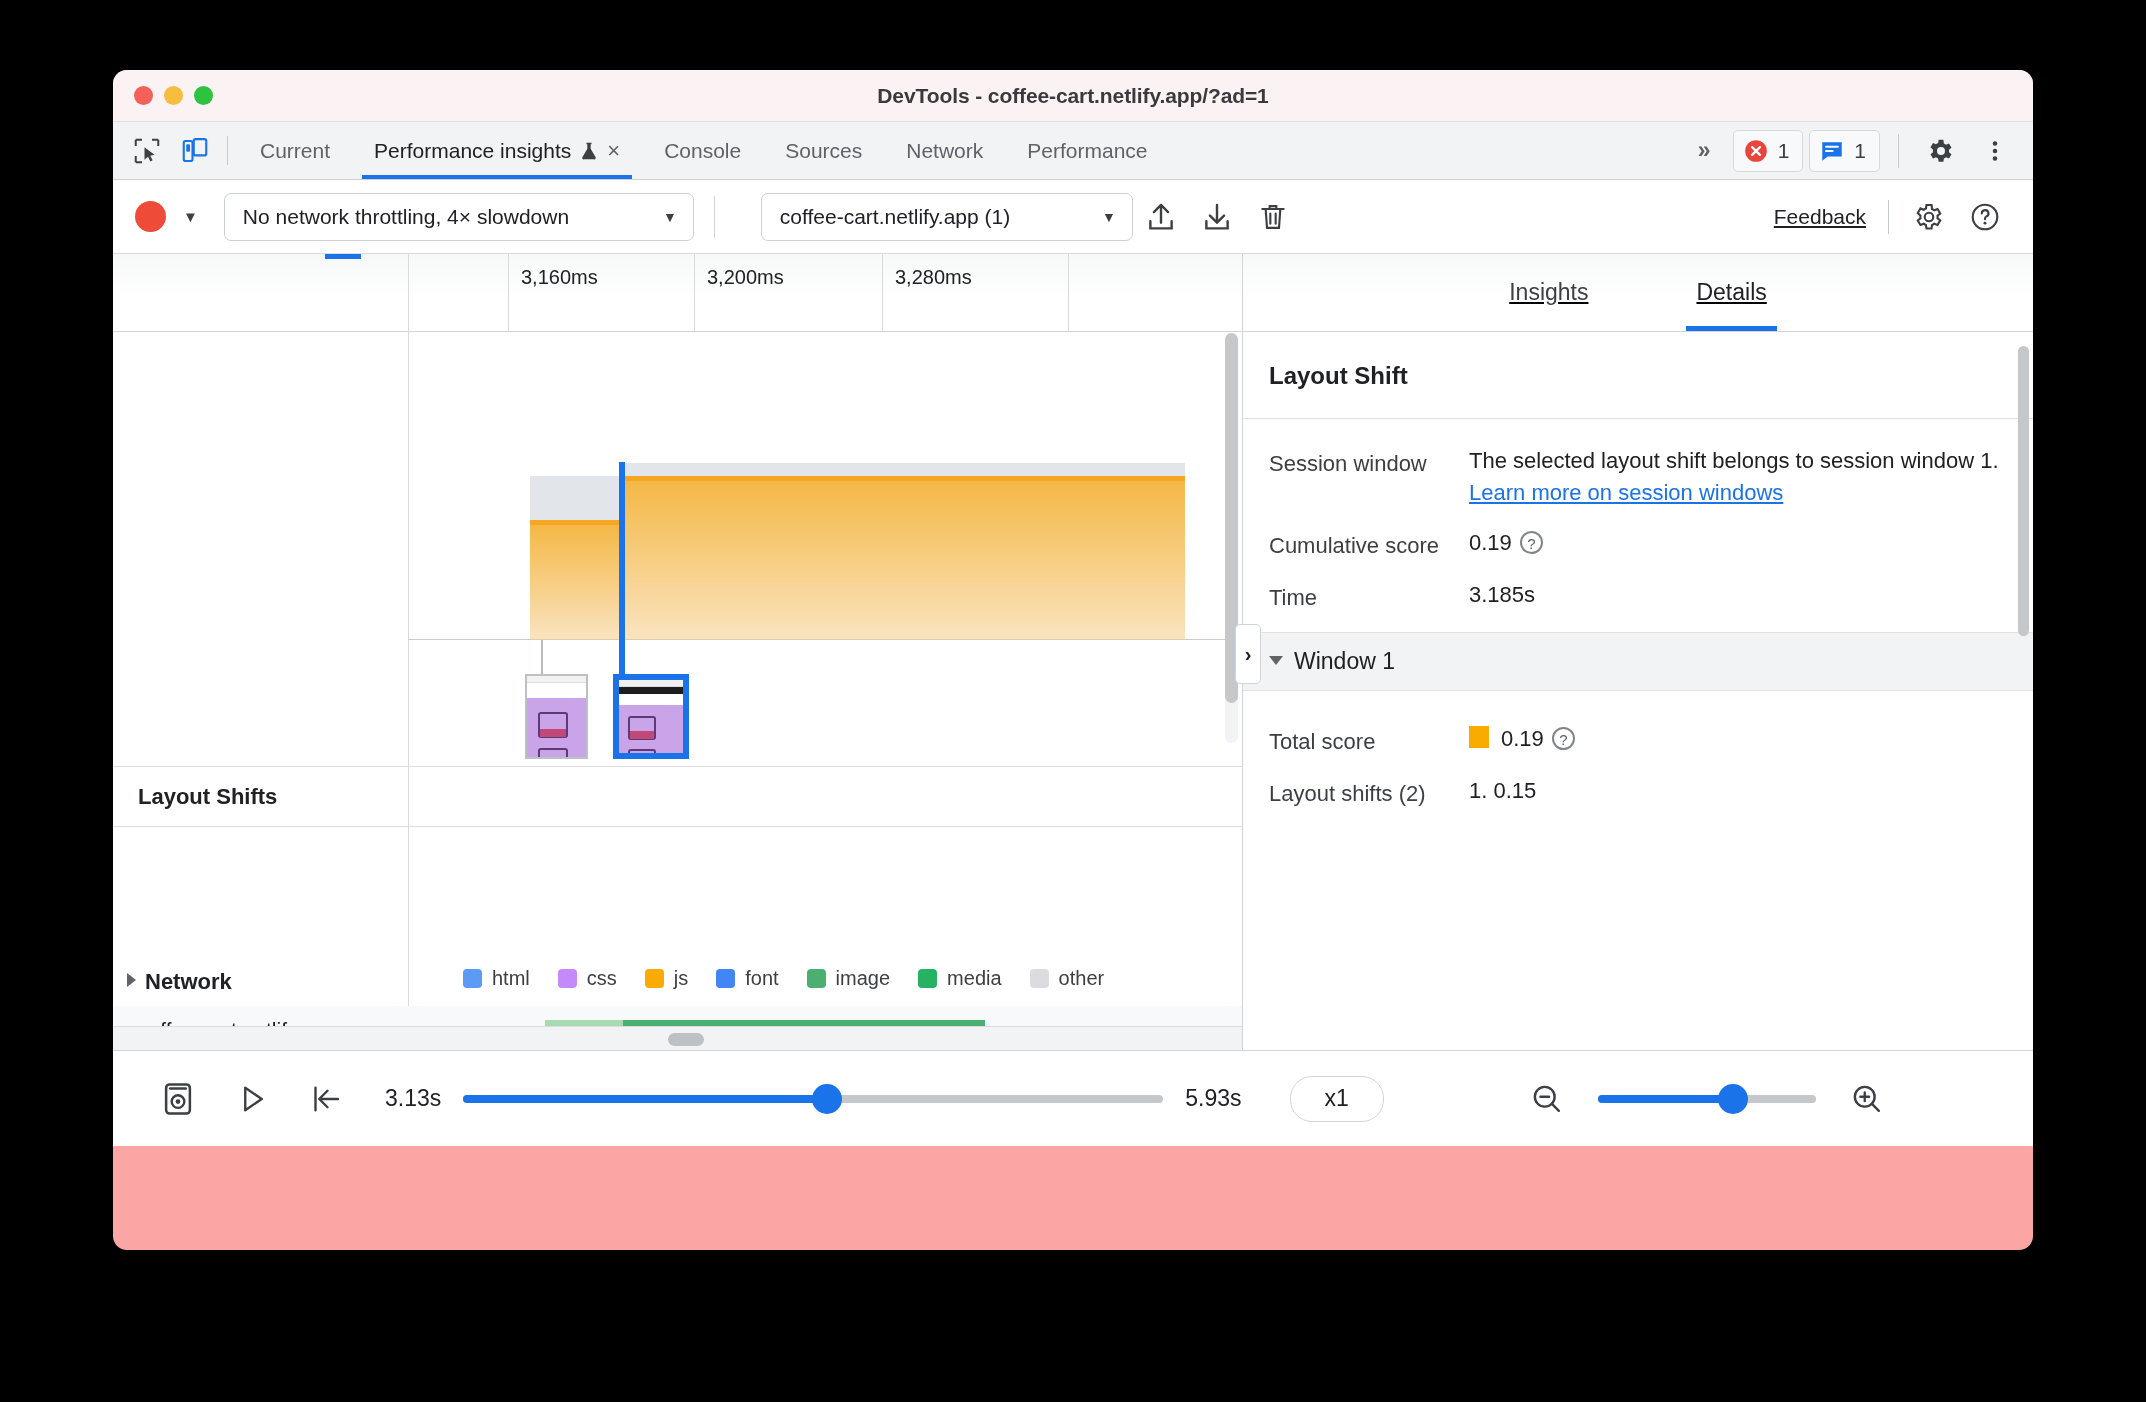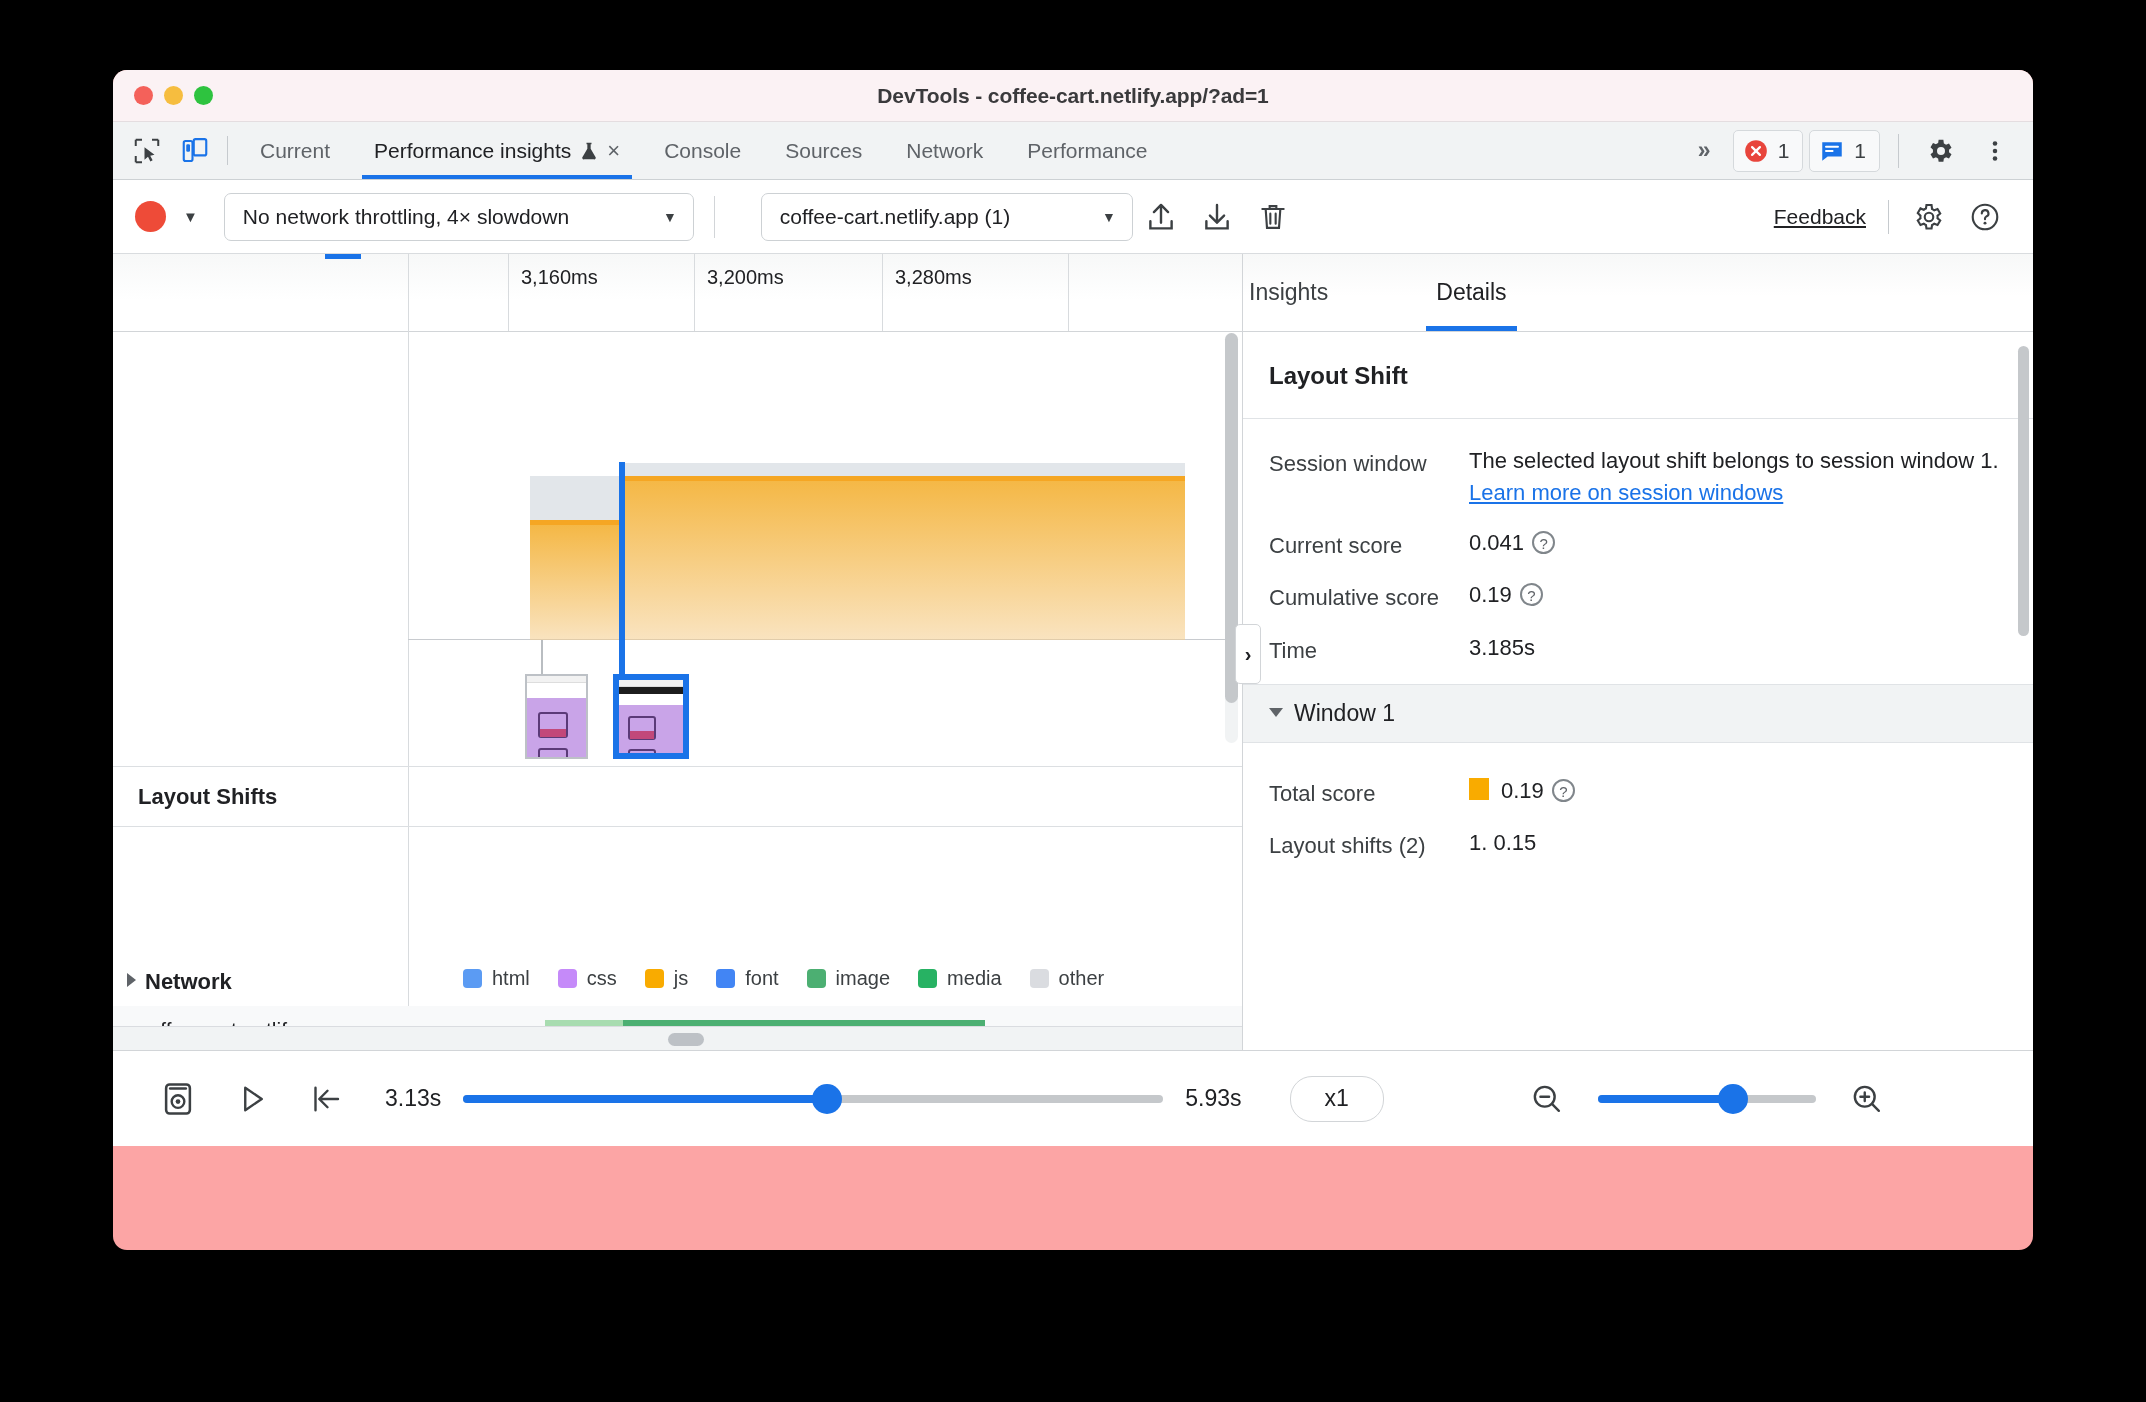--- a/index.html
+++ b/index.html
@@ -207,24 +207,25 @@
     width: 26px; height: 60px;
     background: #fff; border: 1px solid #d2d5d8;
     border-radius: 5px;
     display: flex; align-items: center; justify-content: center;
     font-size: 20px; color: #202124; font-weight: bold;
     z-index: 5;
   }
   
   .side { flex: 1; display: flex; flex-direction: column; background: #fff; position: relative; }
   .side-tabs {
-    height: 78px; display: flex; align-items: center; 
+    height: 78px; display: flex; align-items: center; justify-content: center;
     gap: 96px;
     border-bottom: 1px solid #d2d5d8;
     background: linear-gradient(to bottom,#f7f8f8,#ffffff 55%);
+    text-decoration: underline;
   }
   .side-tab { font-size: 23px; color: #3c4043; position: relative; height: 100%;
     display: flex; align-items: center; padding: 0 6px; }
   .side-tab.active { color: #202124; }
   .side-tab.active::after {
     content: ""; position: absolute; left: -4px; right: -4px; bottom: 0; height: 5px; background: #1a73e8;
   }
   .panel-title {
     font-size: 24px; font-weight: bold; color: #202124;
     padding: 30px 0 28px 26px;
@@ -514,26 +515,20 @@
       <div class="panel-title">Layout Shift</div>
 
       <div style="padding-top:26px">
         <div class="kv">
           <div class="k">Session window</div>
           <div class="v">
             <span>The selected layout shift belongs to session window 1. </span><a class="link" href="#">Learn more on session windows</a>
           </div>
         </div>
 
-        <div class="kv">
-          <div class="k">Current score</div>
-          <div class="v">
-            <span>0.041</span><span class="qm">?</span>
-          </div>
-        </div>
 
         <div class="kv">
           <div class="k">Cumulative score</div>
           <div class="v">
             <span>0.19</span><span class="qm">?</span>
           </div>
         </div>
 
         <div class="kv" style="margin-bottom:18px">
           <div class="k">Time</div>

